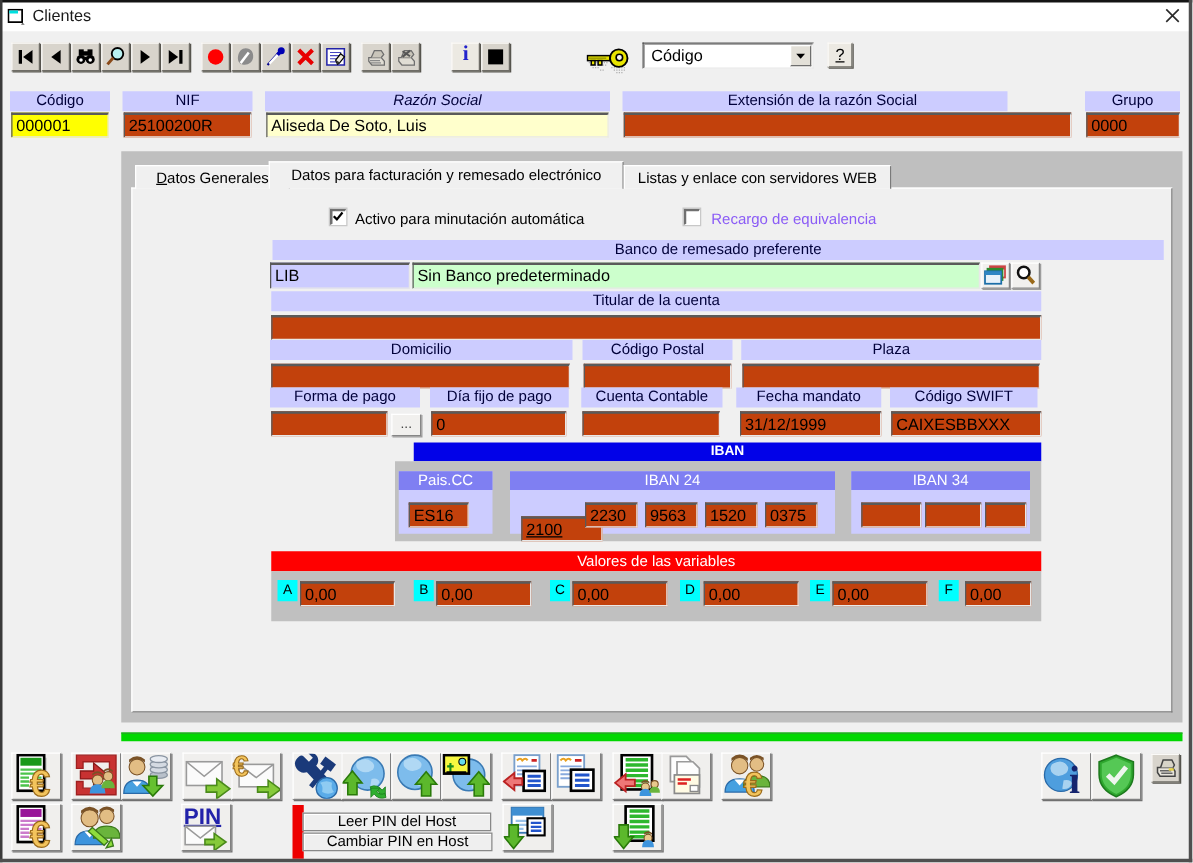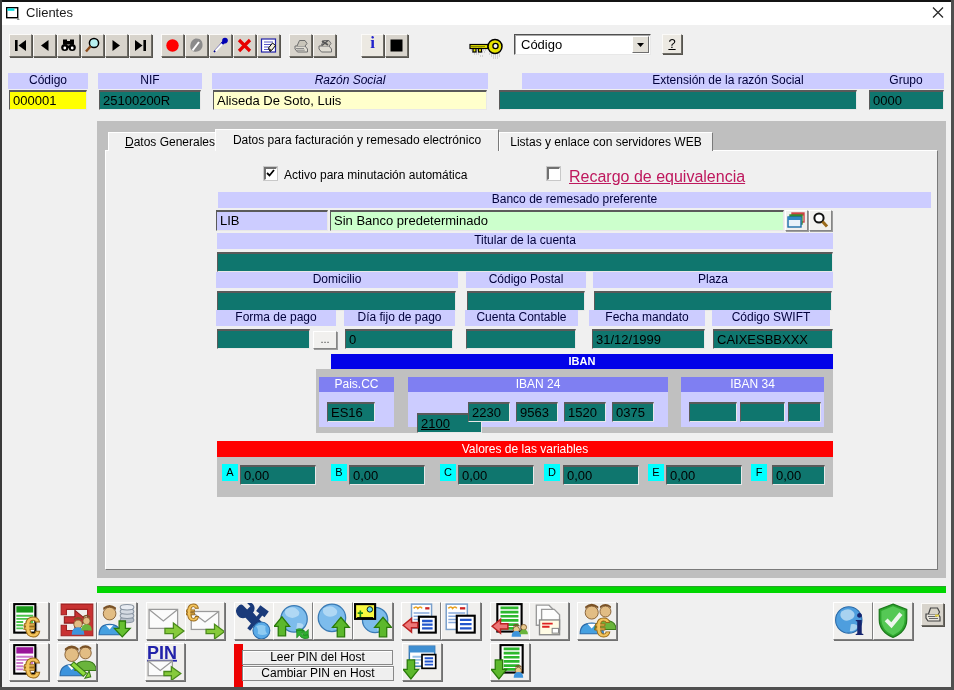--- a/index.html
+++ b/index.html
@@ -1,20 +1,20 @@
 <!DOCTYPE html>
 <html><head>
 <meta charset="utf-8">
 <style>
 * { margin:0; padding:0; box-sizing:border-box; }
 html,body { width:954px; height:690px; overflow:hidden; }
 body { font-family:"Liberation Sans", sans-serif; position:relative; background:#f0f0f0; }
 .abs { position:absolute; }
 .lbl { position:absolute; background:#ccccff; color:#00003a; font-size:12px; text-align:center; height:16px; line-height:15px; overflow:hidden; }
-.inp { position:absolute; background:#0f766e; font-size:13px; color:#000; height:20px; line-height:16px; padding:1px 3px; overflow:hidden; white-space:nowrap;
+.inp { position:absolute; background:#c2410c; font-size:13px; color:#000; height:20px; line-height:16px; padding:1px 3px; overflow:hidden; white-space:nowrap;
   border-top:2px solid #5a5a5a; border-left:1px solid #5a5a5a; border-right:1px solid #e8e8e8; border-bottom:1px solid #e8e8e8; }
 .btn { position:absolute; background:#f1f0ee; border-top:1px solid #fff; border-left:1px solid #fff;
   border-right:1px solid #868686; border-bottom:1px solid #868686; box-shadow:1px 1px 0 #9d9d9d; }
 .tbtn { position:absolute; width:23px; height:23px; background:#d8d4cc; border-top:1px solid #fbfaf8; border-left:1px solid #fbfaf8;
   border-right:1px solid #6e6c66; border-bottom:1px solid #6e6c66; box-shadow:1px 1px 0 #56544e; }
 .bbtn { position:absolute; width:40px; height:38px; background:#f0efed; border-top:1px solid #fff; border-left:1px solid #fff;
   border-right:1px solid #808080; border-bottom:1px solid #808080; box-shadow:1px 1px 0 #707070; }
 .tab { position:absolute; background:#f0f0f0; font-size:12px; color:#000; text-align:center;
   border-top:1px solid #fff; border-left:1px solid #fff; border-right:1px solid #7a7a7a; }
 </style>
@@ -122,42 +122,42 @@
     </svg>
   </div>
   <div class="tbtn" style="left:662px;top:34px;width:20px;height:20px;background:#ece9e2;text-align:center;font-size:13px;color:#000;"><span style="text-decoration:underline;position:relative;top:1px;">?</span></div>
 
   <div class="lbl" style="left:8px;top:73px;width:80px;">Código</div>
   <div class="inp" style="left:9px;top:90px;width:78px;background:#ffff00;">000001</div>
   <div class="lbl" style="left:98px;top:73px;width:104px;">NIF</div>
   <div class="inp" style="left:99px;top:90px;width:102px;">25100200R</div>
   <div class="lbl" style="left:212px;top:73px;width:276px;font-style:italic;">Razón Social</div>
   <div class="inp" style="left:213px;top:90px;width:274px;background:#ffffcc;">Aliseda De Soto, Luis</div>
-  <div class="lbl" style="left:522px;top:73px;width:400px;padding-left:12px;">Extensión de la razón Social</div>
+  <div class="lbl" style="left:498px;top:73px;width:308px;padding-left:12px;">Extensión de la razón Social</div>
   <div class="inp" style="left:499px;top:90px;width:358px;"></div>
   <div class="lbl" style="left:868px;top:73px;width:76px;">Grupo</div>
   <div class="inp" style="left:869px;top:90px;width:75px;">0000</div>
 
   <div class="abs" style="left:97px;top:121px;width:849px;height:457px;background:#bfbfbf;"></div>
 
   <div class="abs" style="left:105px;top:150px;width:833px;height:420px;background:#f0f0f0;
        border-left:1px solid #fff;border-top:1px solid #fff;border-right:1px solid #7a7a7a;border-bottom:1px solid #7a7a7a;"></div>
 
   <div class="tab" style="left:108px;top:132px;width:124px;height:19px;line-height:18px;border-bottom:0;"><span style="text-decoration:underline">D</span>atos Generales</div>
   <div class="tab" style="left:215px;top:129px;width:284px;height:22px;line-height:20px;border-bottom:0;background:#f0f0f0;">Datos para facturación y remesado electrónico</div>
   <div class="tab" style="left:499px;top:132px;width:214px;height:19px;line-height:18px;border-bottom:0;">Listas y enlace con servidores WEB</div>
 
   <div class="abs" style="left:264px;top:167px;width:13px;height:13px;background:#fff;border-top:2px solid #707070;border-left:2px solid #707070;border-right:1px solid #fff;border-bottom:1px solid #fff;outline:1px solid #c8c8c8;">
     <svg width="9" height="9" viewBox="0 0 9 9" style="position:absolute;left:0px;top:0px;">
       <path d="M1 4 L3.5 6.5 L8 1" stroke="#000" stroke-width="1.8" fill="none"></path>
     </svg>
   </div>
   <div class="abs" style="left:284px;top:168px;font-size:12px;color:#000;">Activo para minutación automática</div>
   <div class="abs" style="left:547px;top:167px;width:13px;height:13px;background:#fff;border-top:2px solid #707070;border-left:2px solid #707070;border-right:1px solid #fff;border-bottom:1px solid #fff;outline:1px solid #c8c8c8;"></div>
-  <div class="abs" style="left:569px;top:168px;font-size:16px;color:#be185d;text-decoration:underline;">Recargo de equivalencia</div>
+  <div class="abs" style="left:569px;top:168px;font-size:12px;color:#8b5cf6;">Recargo de equivalencia</div>
 
   <div class="lbl" style="left:218px;top:192px;width:713px;">Banco de remesado preferente</div>
   <div class="inp" style="left:216px;top:210px;width:112px;height:21px;background:#ccccff;">LIB</div>
   <div class="inp" style="left:330px;top:210px;width:454px;height:21px;background:#ccffcc;">Sin Banco predeterminado</div>
   <div class="btn" style="left:785px;top:210px;width:23px;height:21px;">
     <svg width="21" height="19" viewBox="0 0 21 19">
       <rect x="6" y="2" width="12" height="9" fill="#fff" stroke="#cc4444" stroke-width="1.4"></rect>
       <rect x="6" y="2" width="12" height="2.6" fill="#cc4444"></rect>
       <rect x="4" y="4" width="12" height="9" fill="#fff" stroke="#2e8b2e" stroke-width="1.4"></rect>
       <rect x="4" y="4" width="12" height="2.6" fill="#2e8b2e"></rect>

